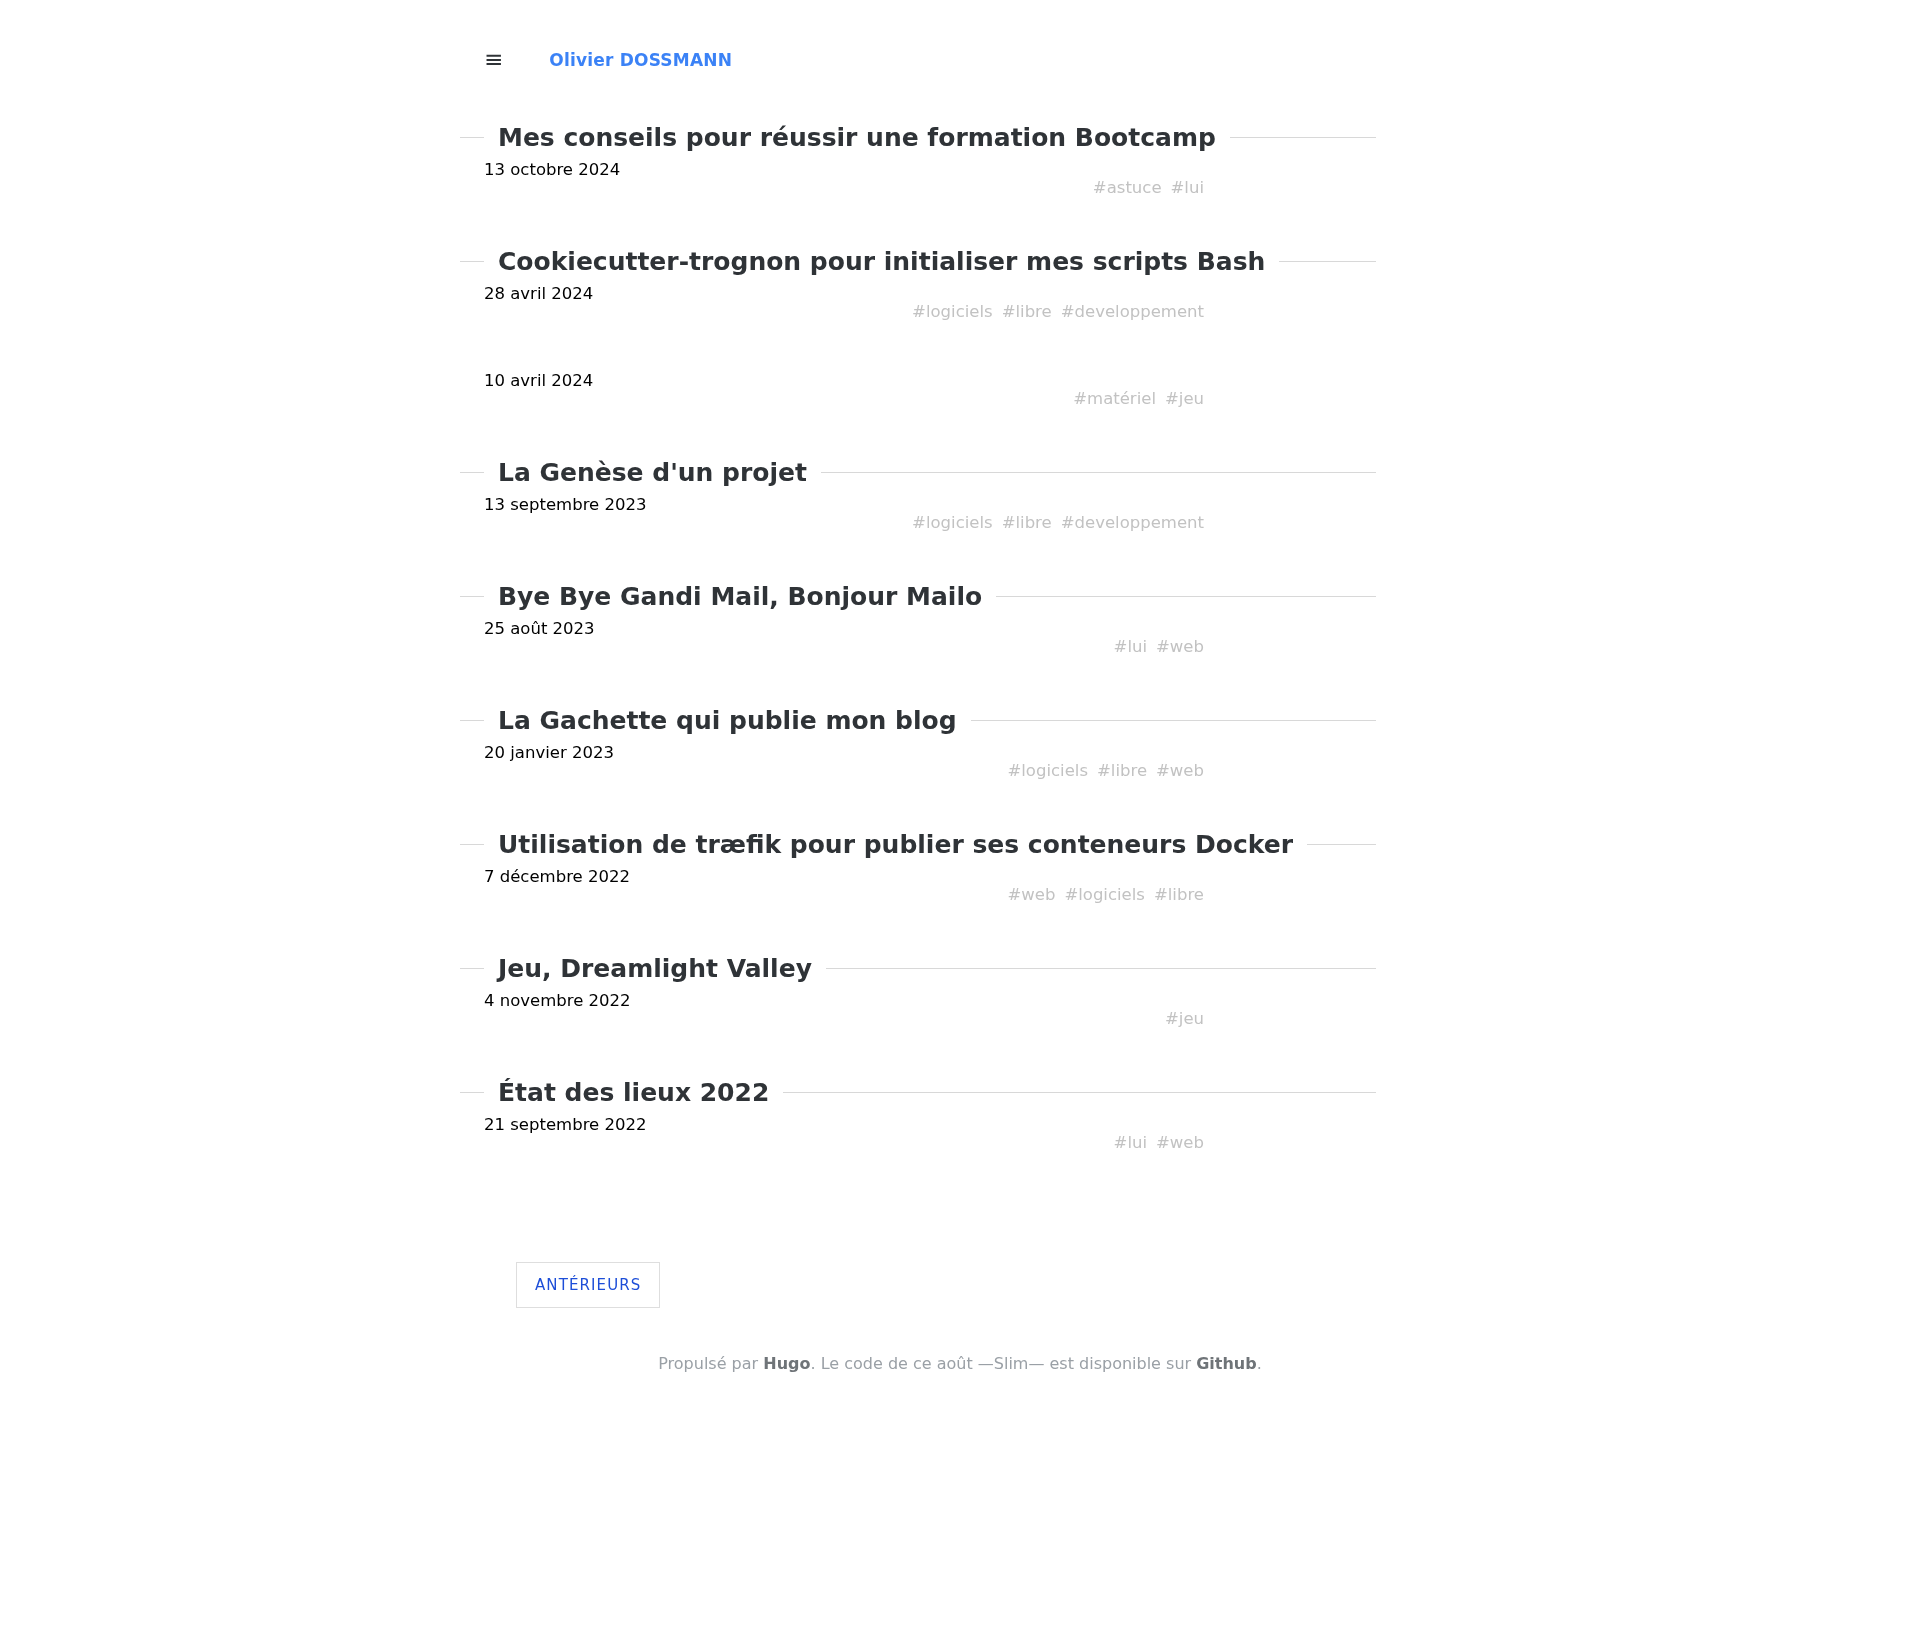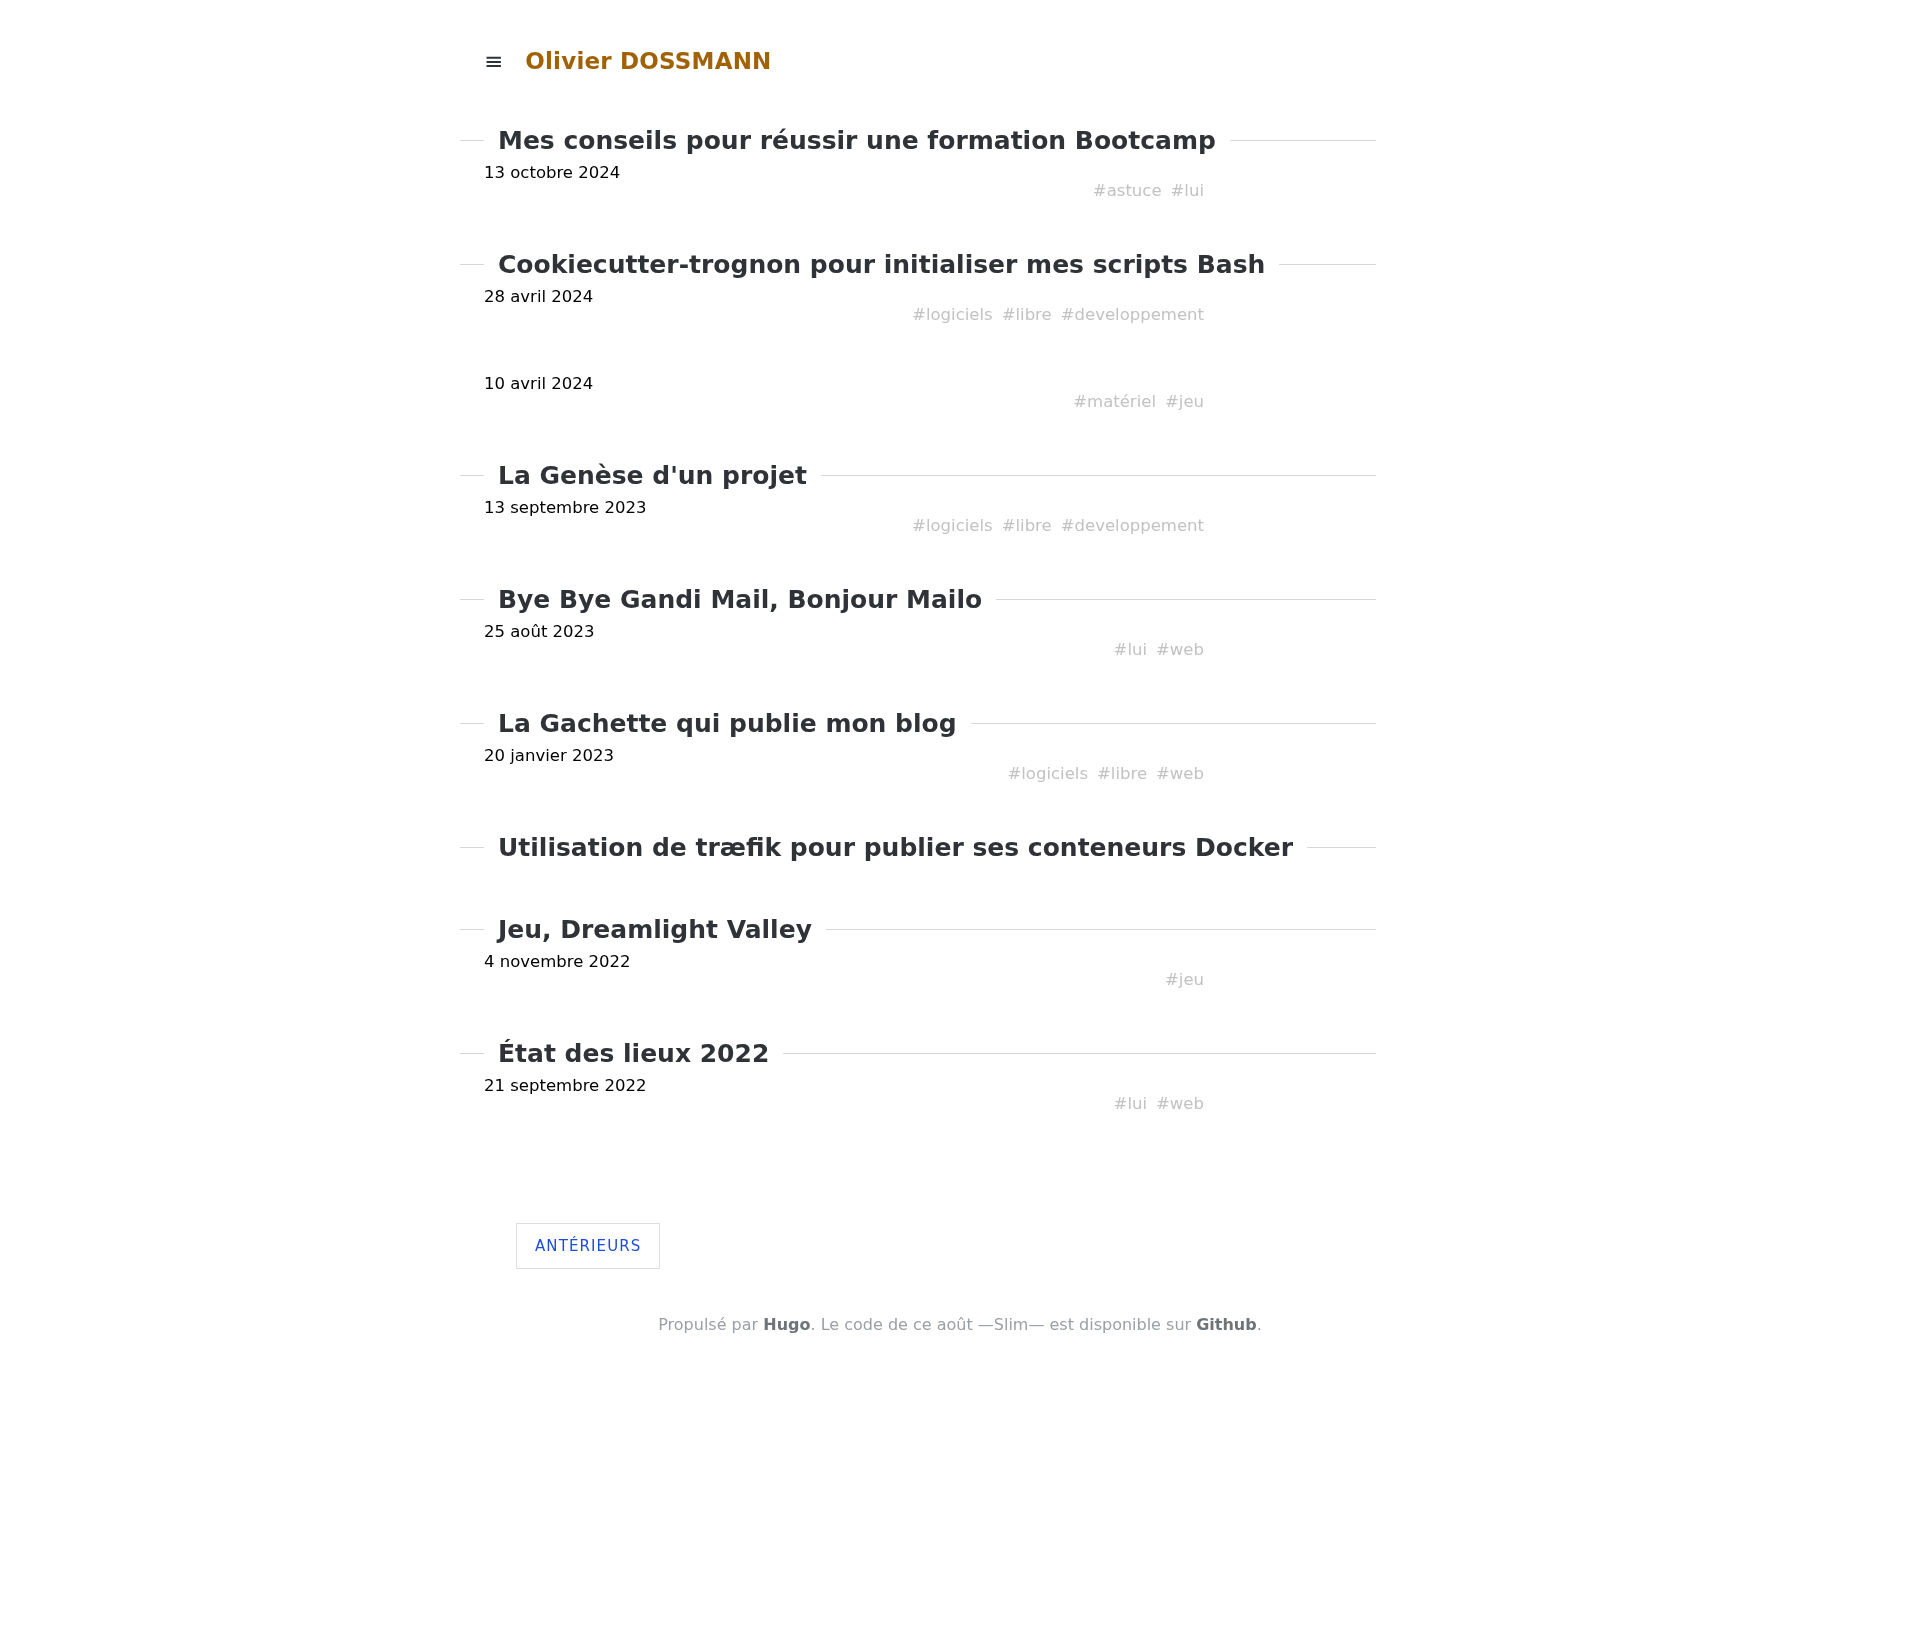--- a/index.html
+++ b/index.html
@@ -31,24 +31,25 @@
     font-size: 23px;
     line-height: 1;
     color: #2f3337;
     background: none;
     border: none;
     padding: 0;
     cursor: pointer;
     font-family: "DejaVu Sans", sans-serif;
   }
   .site-title {
-    font-size: 23px;
+    font-size: 17px;
     font-weight: bold;
     letter-spacing: 0.2px;
-    color: #a16207;
+    color: #3b82f6;
+    margin-left: 24px;
   }
 
   
   .post-list {
     margin: 52px 0 0 0;
     padding: 0;
     list-style: none;
   }
   .post-item {
     position: relative;
@@ -214,20 +215,24 @@
             <span class="post-date">20 janvier 2023</span>
             <span class="post-tags"><a class="tag">#logiciels</a><a class="tag">#libre</a><a class="tag">#web</a></span>
           </div>
         </li>
         <li class="post-item">
           <div class="post-titleline">
             <span class="rule-left"></span>
             <a class="post-title">Utilisation de træfik pour publier ses conteneurs Docker</a>
             <span class="rule-right"></span>
           </div>
+          <div class="post-meta">
+            <span class="post-date">7 décembre 2022</span>
+            <span class="post-tags"><a class="tag">#web</a><a class="tag">#logiciels</a><a class="tag">#libre</a></span>
+          </div>
         </li>
         <li class="post-item">
           <div class="post-titleline">
             <span class="rule-left"></span>
             <a class="post-title">Jeu, Dreamlight Valley</a>
             <span class="rule-right"></span>
           </div>
           <div class="post-meta">
             <span class="post-date">4 novembre 2022</span>
             <span class="post-tags"><a class="tag">#jeu</a></span>

